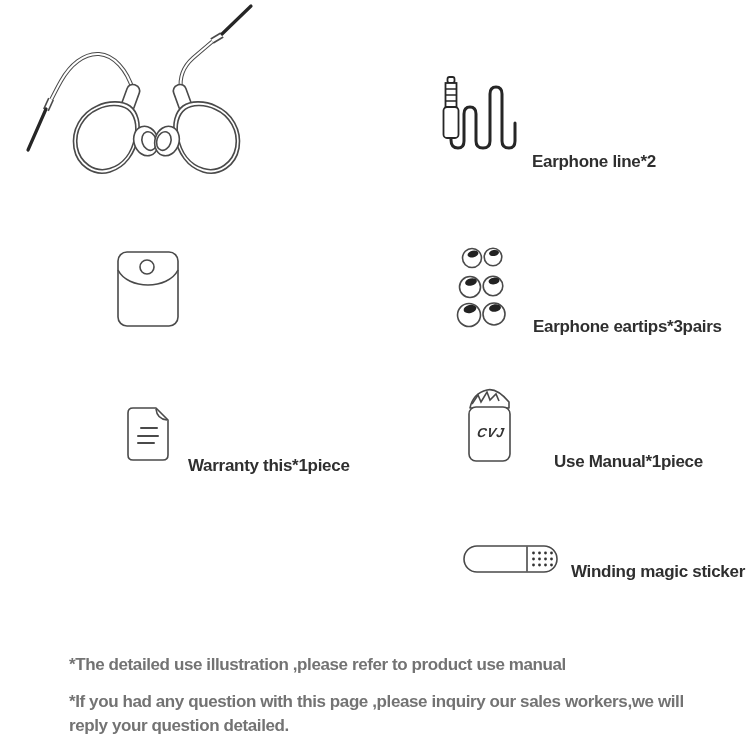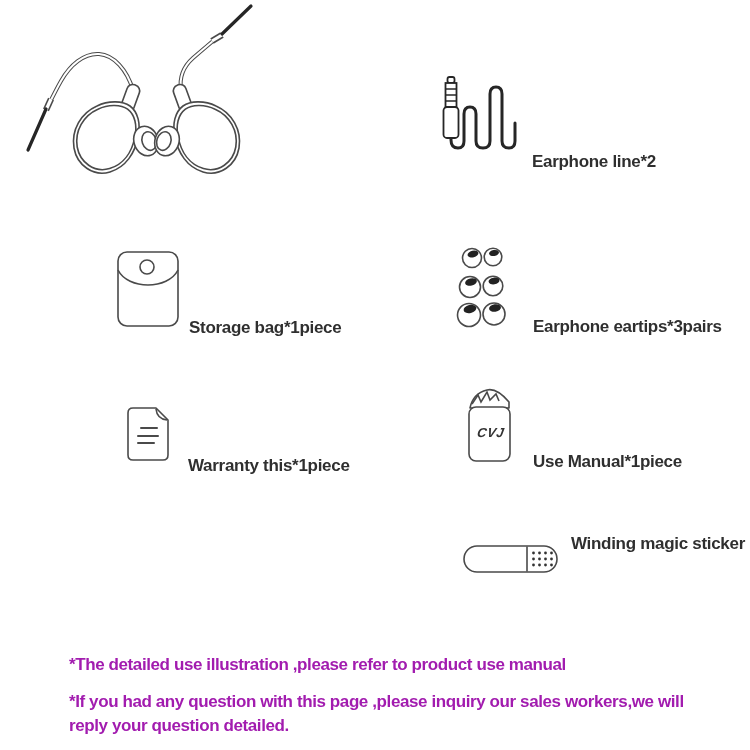--- a/index.html
+++ b/index.html
@@ -7,21 +7,21 @@
     width:750px;height:750px;background:#ffffff;position:relative;overflow:hidden;
     font-family:"Liberation Sans",sans-serif;
   }
   .canvas{position:absolute;left:0;top:0;width:750px;height:750px;background:#ffffff;}
   svg{position:absolute;overflow:visible;}
   .label{
     position:absolute;font-weight:bold;font-size:17px;color:#2f2f2f;
     letter-spacing:-0.3px;white-space:nowrap;
   }
   .footnote{
-    position:absolute;left:69px;font-weight:bold;font-size:17px;color:#a21caf;
+    position:absolute;left:69px;font-weight:bold;font-size:17px;color:#737373;
     letter-spacing:-0.4px;line-height:24px;
   }
   .fn1{top:653px;width:660px;}
   .fn2{top:690px;width:650px;}
   
   .ink{stroke:#4a4a4a;fill:#ffffff;stroke-width:1.6;}
   .ink-line{stroke:#4a4a4a;fill:none;stroke-width:1.6;}
   .dark-line{stroke:#262626;fill:none;}
   .cable-out{stroke:#4a4a4a;fill:none;stroke-width:4;}
   .cable-in{stroke:#ffffff;fill:none;stroke-width:2;}
@@ -87,21 +87,20 @@
     <line x1="445.5" y1="101" x2="456.5" y2="101" stroke="#262626" stroke-width="1.5"></line>
     <rect x="443.5" y="107" width="15" height="31" rx="3.5" fill="#ffffff" stroke="#262626" stroke-width="1.8"></rect>
   </svg>
   <span class="label" style="left:532px;top:152px">Earphone line*2</span>
 
   <svg style="left:110px;top:245px" width="75" height="90" viewBox="110 245 75 90">
     <rect class="ink" x="118" y="252" width="60" height="74" rx="9"></rect>
     <path class="ink-line" d="M118,270 C128,290 168,290 178,270"></path>
     <circle class="ink" cx="147" cy="267" r="7"></circle>
   </svg>
-  <span class="label" style="left:189px;top:318px">Storage bag*1piece</span>
 
   <svg style="left:450px;top:243px" width="60" height="90" viewBox="450 243 60 90">
     <circle class="ink" cx="472" cy="258" r="9.5"></circle>
     <ellipse class="pupil" cx="473" cy="254" rx="5.5" ry="3.3" transform="rotate(-14 473 254)"></ellipse>
     <circle class="ink" cx="493" cy="257" r="8.8"></circle>
     <ellipse class="pupil" cx="494" cy="253" rx="5" ry="3" transform="rotate(-9 494 253)"></ellipse>
     <circle class="ink" cx="470" cy="287" r="10.5"></circle>
     <ellipse class="pupil" cx="471" cy="282" rx="6" ry="3.6" transform="rotate(-14 471 282)"></ellipse>
     <circle class="ink" cx="493" cy="286" r="9.8"></circle>
     <ellipse class="pupil" cx="494" cy="281" rx="5.5" ry="3.3" transform="rotate(-9 494 281)"></ellipse>
@@ -122,38 +121,38 @@
   <span class="label" style="left:188px;top:456px">Warranty this*1piece</span>
 
   <svg style="left:462px;top:386px" width="54" height="80" viewBox="462 386 54 80">
     <path class="ink" stroke-width="1.6" stroke-linejoin="round" d="M470,408 C472,398 479,392 487,390 C495,388 503,395 509,402 L509,408 Z"></path>
     <path class="ink-line" stroke-width="1.4" d="M472,404 L478,395 L481,402 L487,392 L490,400 L496,394 L499,401"></path>
     <rect class="ink" x="469" y="407" width="41" height="54" rx="7" stroke-width="2"></rect>
     <g transform="translate(490,437)">
       <text class="logo-text" transform="skewX(-10)" x="0" y="0" text-anchor="middle">CVJ</text>
     </g>
   </svg>
-  <span class="label" style="left:533px;top:452px">Use Manual*1piece</span>
+  <span class="label" style="left:554px;top:452px">Use Manual*1piece</span>
 
   <svg style="left:458px;top:540px" width="104" height="36" viewBox="458 540 104 36">
     <rect class="ink" x="464" y="546" width="93" height="26" rx="13" stroke-width="1.8"></rect>
     <line x1="527" y1="546.5" x2="527" y2="571.5" stroke="#4a4a4a" stroke-width="1.6"></line>
     <g fill="#333333">
       <circle cx="533.5" cy="553" r="1.4"></circle>
         <circle cx="539.5" cy="553" r="1.4"></circle>
         <circle cx="545.5" cy="553" r="1.4"></circle>
         <circle cx="551.5" cy="553" r="1.4"></circle>
       <circle cx="533.5" cy="559" r="1.4"></circle>
         <circle cx="539.5" cy="559" r="1.4"></circle>
         <circle cx="545.5" cy="559" r="1.4"></circle>
         <circle cx="551.5" cy="559" r="1.4"></circle>
       <circle cx="533.5" cy="565" r="1.4"></circle>
         <circle cx="539.5" cy="565" r="1.4"></circle>
         <circle cx="545.5" cy="565" r="1.4"></circle>
         <circle cx="551.5" cy="565" r="1.4"></circle>
     </g>
   </svg>
-  <span class="label" style="left:571px;top:534px">Winding magic sticker</span>
+  <span class="label" style="left:571px;top:562px">Winding magic sticker</span>
 
   <div class="footnote fn1">*The detailed use illustration ,please refer to product use manual</div>
   <div class="footnote fn2">*If you had any question with this page ,please inquiry our sales workers,we will reply your question detailed.</div>
 
 </div>
 
 </body></html>

